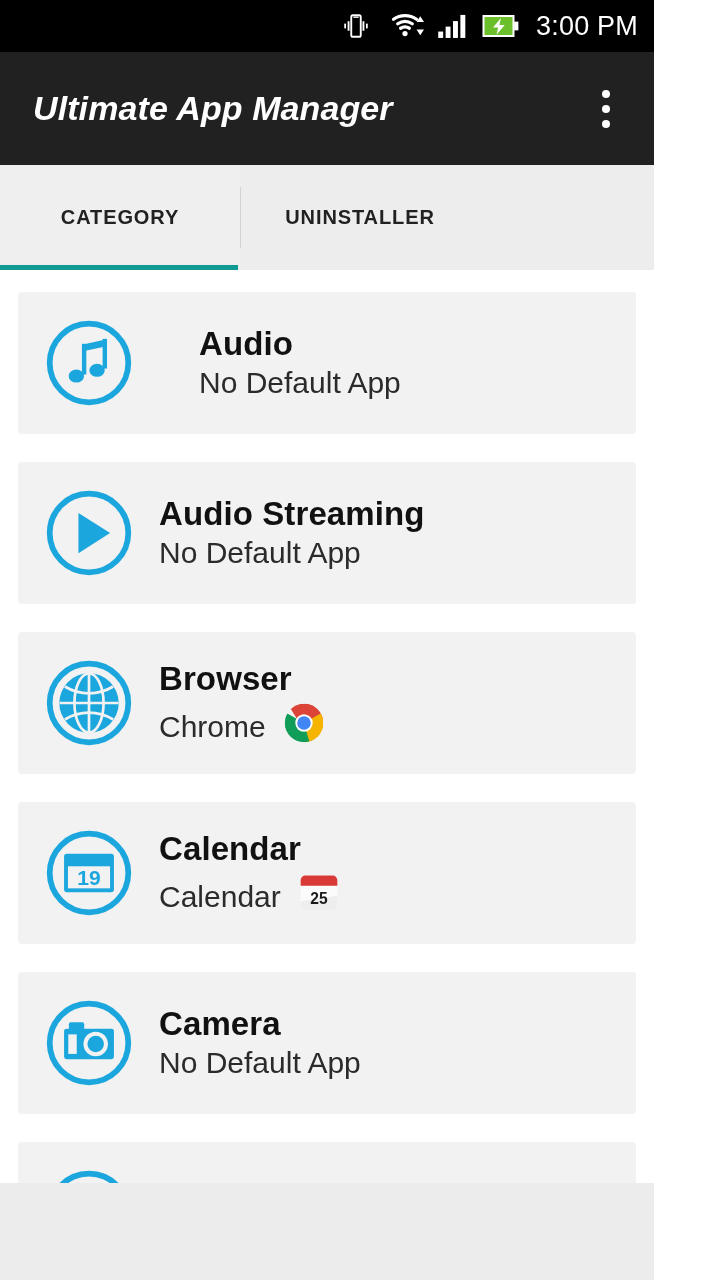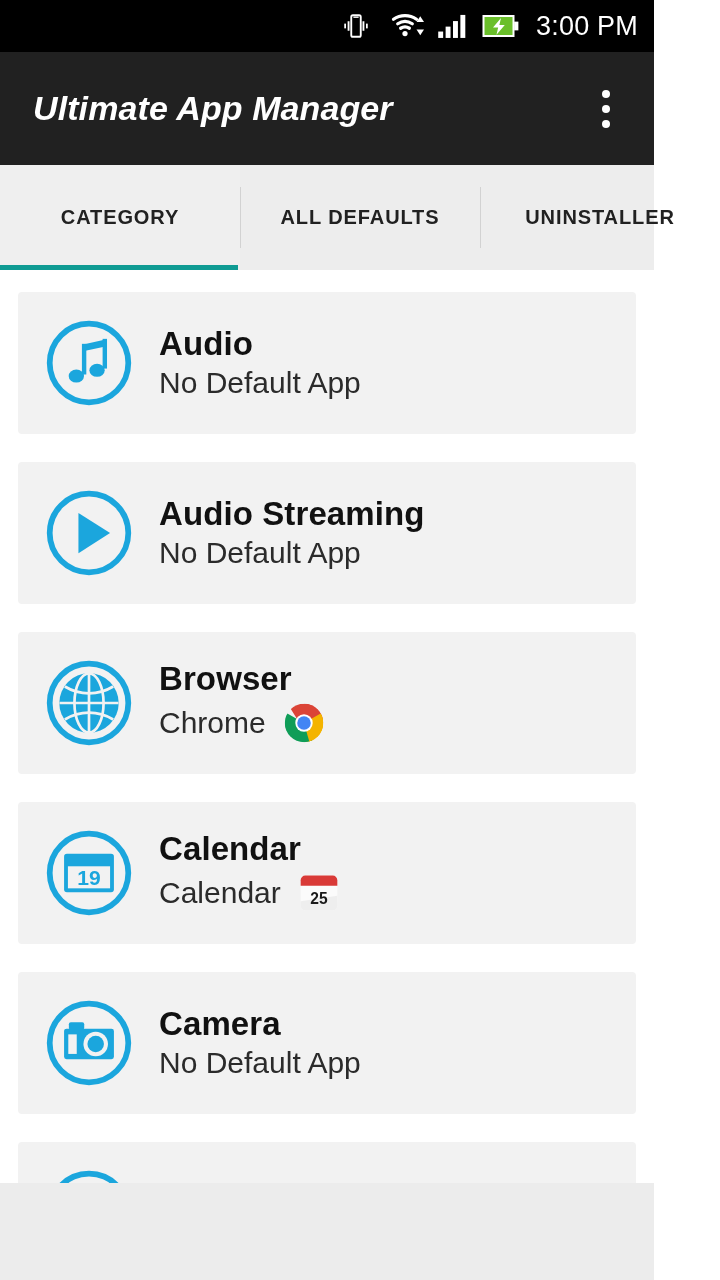--- a/index.html
+++ b/index.html
@@ -73,31 +73,31 @@
   .card {
     position: relative;
     margin: 0 18px 28px 18px;
     height: 142px;
     background: #f2f2f2;
     border-radius: 4px;
     display: flex; align-items: center;
     padding-left: 25px;
     cursor: pointer;
   }
-  .card:first-child { margin-top: 22px; }
+  .card:first-child { margin-top: 22px; gap: 40px; }
   .icon-wrap {
     width: 92px; height: 92px; flex: 0 0 92px;
     display: flex; align-items: center; justify-content: flex-end;
   }
   .card-text { margin-left: 24px; }
   .card-title {
     font-size: 33px; font-weight: bold; color: #111111;
     line-height: 1.08; letter-spacing: 0.1px;
   }
-  .card-sub-row { display: flex; align-items: center; gap: 16px; margin-top: 4px; }
+  .card-sub-row { display: flex; align-items: flex-end; gap: 16px; margin-top: 4px; }
   .card-sub {
     font-size: 30px; color: #2b2b2b; line-height: 1.15;
   }
   .app-badge { width: 44px; height: 44px; display: block; flex: 0 0 44px; }
 
   
   .bottom-sheet {
     position: absolute; left: 0; right: 0; top: 1183px; bottom: 0;
     background: #ececec;
   }
@@ -150,23 +150,20 @@
     <div class="overflow-menu">
       <i></i>
       <i></i>
       <i></i>
     </div>
   </div>
 
   <div class="tab-bar">
     <div class="tab active">
       <span class="tab-label">CATEGORY</span>
-    </div>
-    <div class="tab">
-      <span class="tab-label">ALL DEFAULTS</span>
     </div>
     <div class="tab">
       <span class="tab-label">UNINSTALLER</span>
     </div>
     <div class="tab-indicator"></div>
   </div>
 
   <div class="list">
 
     <div class="card">

